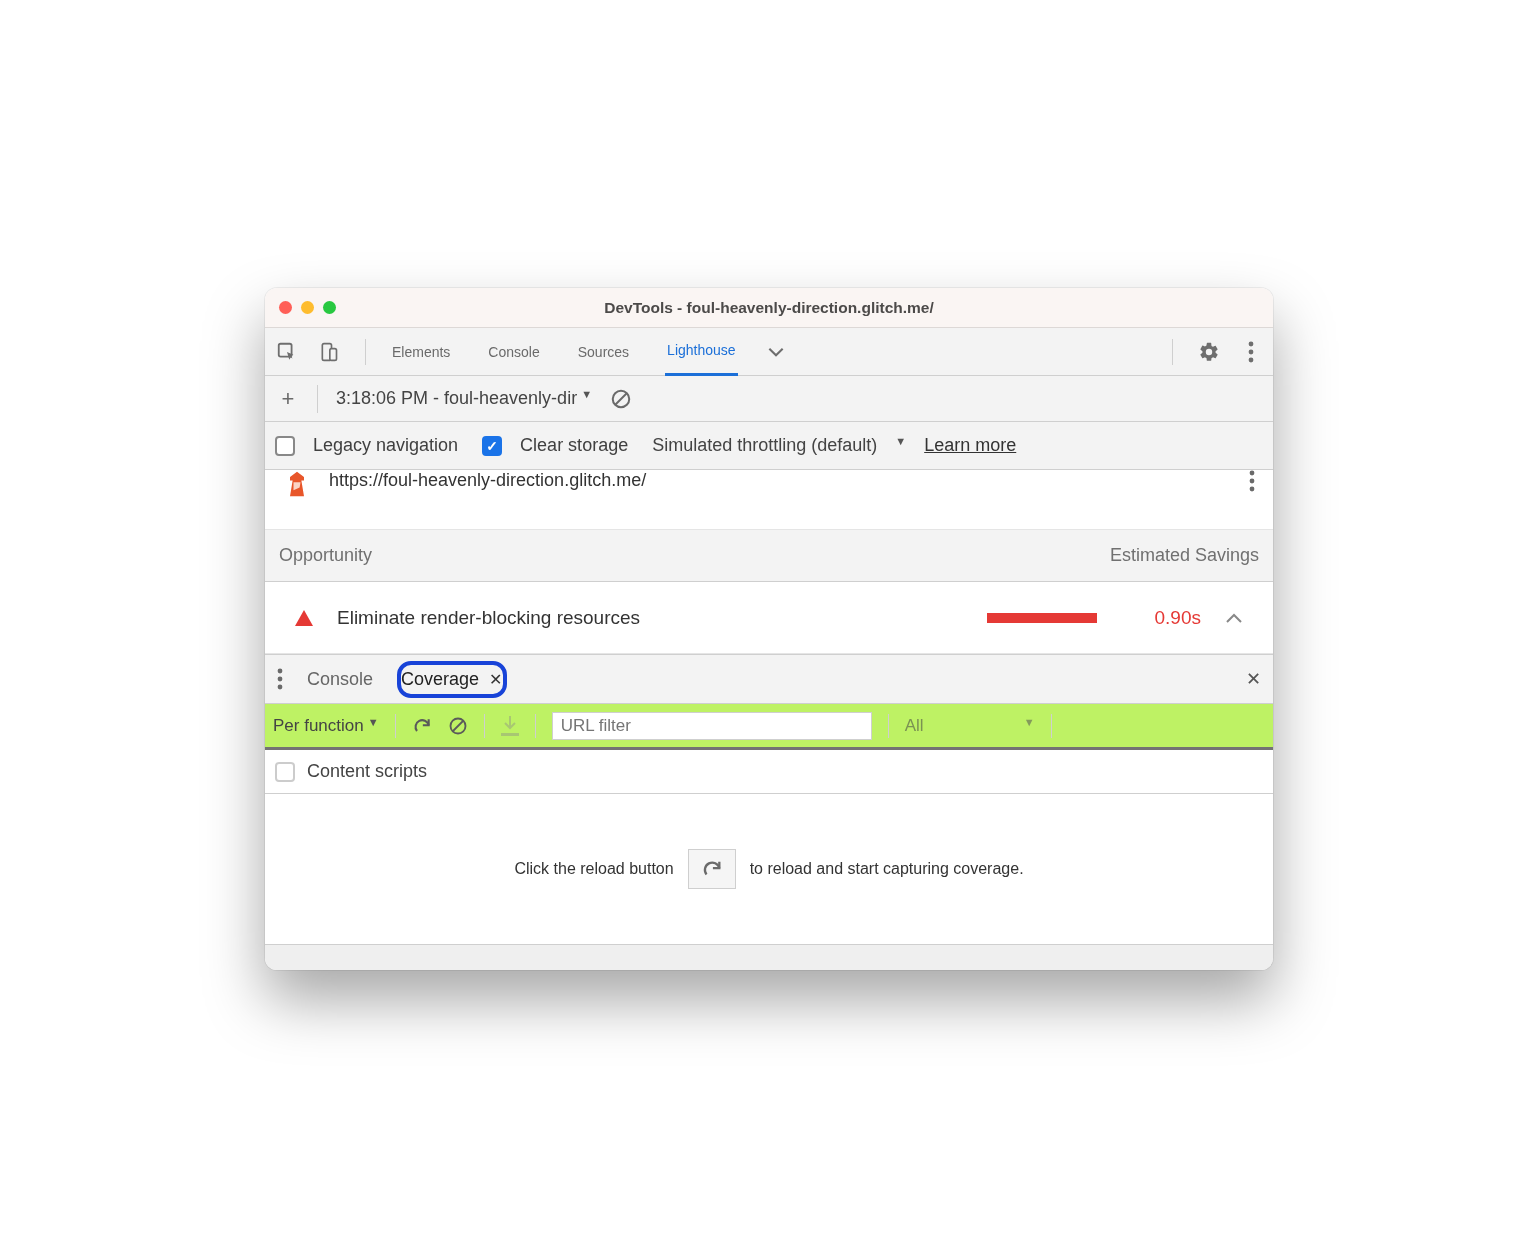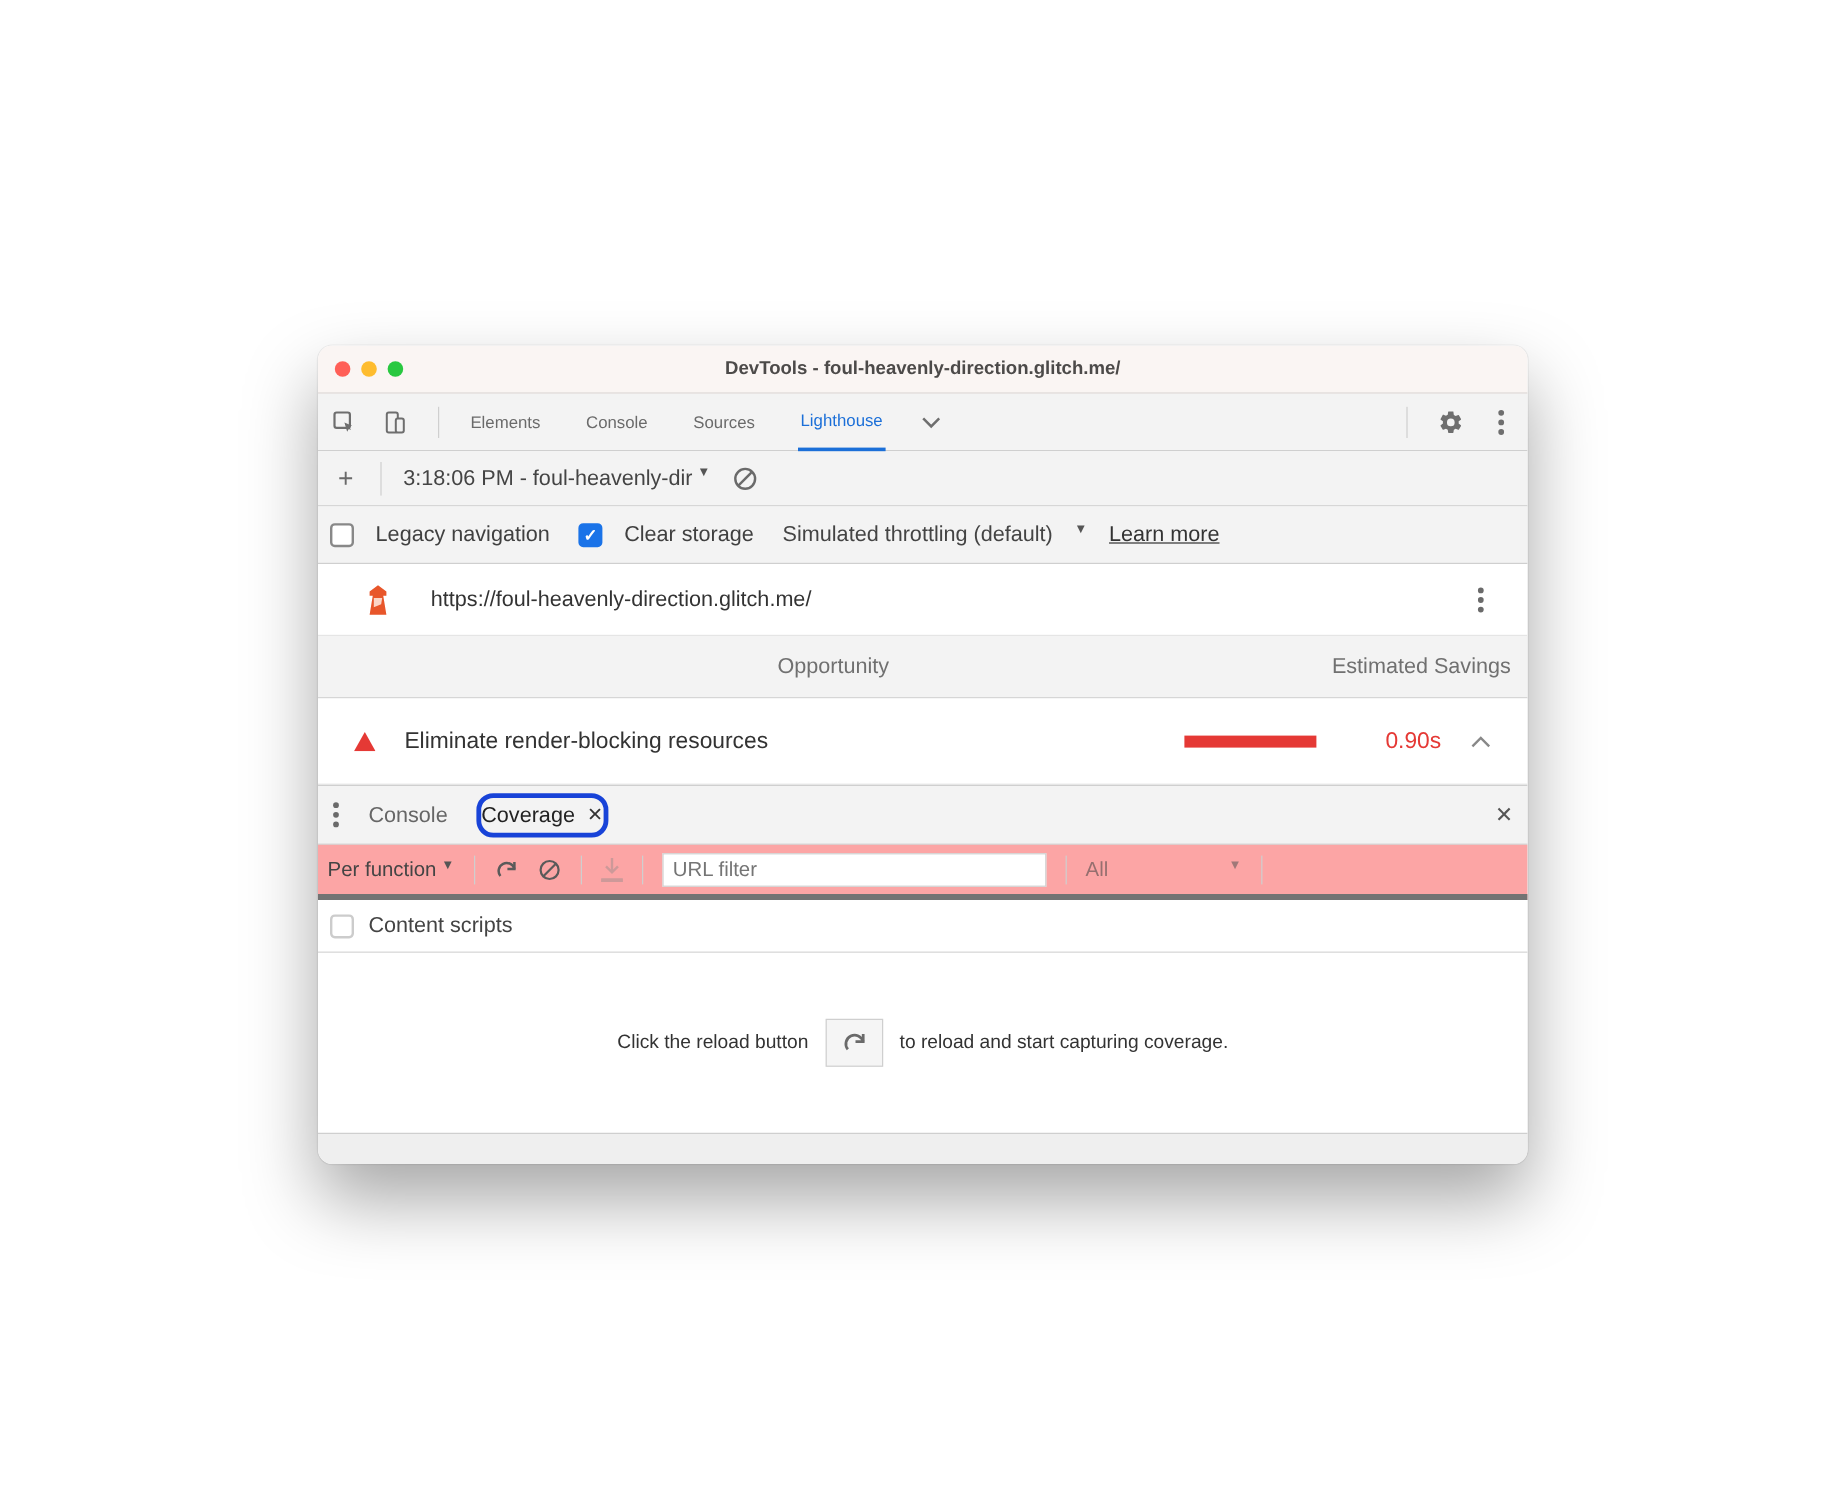--- a/index.html
+++ b/index.html
@@ -67,29 +67,29 @@
   }
   .checkbox {
     width:20px; height:20px; border:2px solid #888; border-radius:4px; background:#fff; display:inline-flex; align-items:center; justify-content:center; flex-shrink:0;
   }
   .checkbox.checked { border-color:#1a73e8; background:#1a73e8; color:#fff; font-size:14px; font-weight:bold;}
   .chk-label { margin-right:6px;}
   .learn-more { text-decoration: underline; color:#333;}
   
   .urlrow {
     height:60px; background:#fff; border-bottom:1px solid #e5e5e5;
-    display:flex; align-items:center; padding:0 36px; gap:30px; font-size:18px; color:#333;
+    display:flex; padding:0 18px; gap:18px; font-size:18px; color:#333;
   }
   .lh-logo { width:28px; height:28px; flex-shrink:0;}
   .url-text { flex:1; font-size:18px;}
   .vdots { color:#6a6a6a; font-size:22px; letter-spacing:-2px;}
   
   .tableheader {
     height:52px; background:#f3f3f3; border-bottom:1px solid #cfcfcf;
-    display:flex; align-items:center; padding:0 14px; font-size:18px; color:#707070;text-align:center;
+    display:flex; align-items:center; padding:0 14px; font-size:18px; color:#707070;
   }
   .th-left{flex:1;} .th-right{}
   
   .auditrow {
     height:72px; background:#fff; border-bottom:1px solid #e5e5e5;
     display:flex; align-items:center; padding:0 30px; gap:24px; font-size:19px;
   }
   .warn-tri { color:#e53935;}
   .audit-text { color:#333; flex:1;}
   .bar { width:110px; height:10px; background:#e53935;}
@@ -105,21 +105,21 @@
     color:#222;
     border: 4px solid #1843d8;
     border-radius: 14px;
     padding: 4px 0;
     display:flex; align-items:center; gap:10px;
   }
   .drawer-close { color:#333; font-size:16px;}
   .drawer-right { margin-left:auto; display:flex; align-items:center; gap:20px;}
   
   .covbar {
-    height:46px; background:#fca5a5; border-bottom:5px solid #737373;
+    height:46px; background:#bef264; border-bottom:3px solid #737373;
     display:flex; align-items:center; padding:0 8px; gap:16px; font-size:17px; color:#5a5a5a;
   }
   .covbar .opt-divider{height:24px;}
   .url-filter {
     flex: 0 0 320px; height:28px; border:1px solid #cfcfcf; background:#fff; padding:0 8px;
     font-size:17px; color:#999;
   }
   
   .csrow {
     height:44px; background:#fff; border-bottom:1px solid #cfcfcf;

